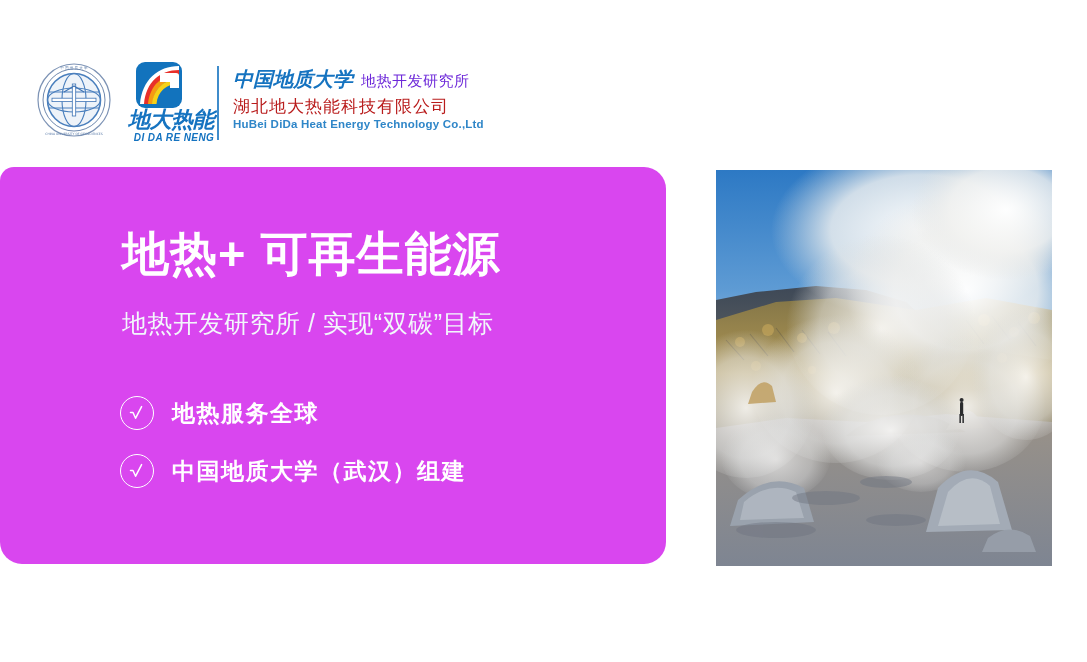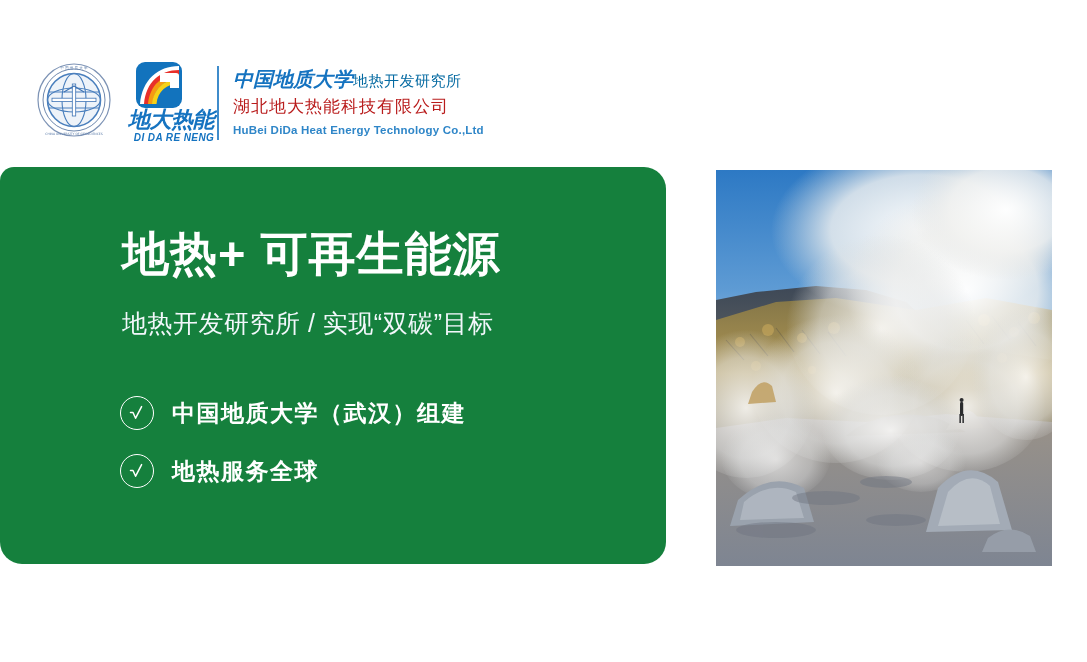--- a/index.html
+++ b/index.html
@@ -91,46 +91,46 @@
   .bt-univ {
     font-family: Liberation Sans, sans-serif;
     font-size: 20px;
     font-weight: bold;
     font-style: italic;
     color: #1573c0;
     letter-spacing: 0px;
   }
   .bt-inst {
     font-size: 15px;
-    color: #0369a1;
+    color: #6d28d9;
+    margin-left: 8px;
     letter-spacing: 0.5px;
   }
   .bt-row2 {
     font-size: 17px;
     color: #b91c1c;
     letter-spacing: 1px;
     white-space: nowrap;
     margin-top: 3px;
   }
   .bt-row3 {
     font-size: 11.5px;
     font-weight: bold;
     color: #2f86c8;
     letter-spacing: 0.2px;
     white-space: nowrap;
-    margin-top: 6px;
   }
 
   
   #hero-panel {
     position: absolute;
     left: 0; top: 167px;
     width: 666px;
     height: 397px;
-    background: #15803d;
+    background: #d946ef;
     border-radius: 14px 22px 22px 22px;
     text-decoration: underline;
   }
   .hero-title {
     position: absolute;
     left: 122px; top: 56px;
     font-size: 47px;
     font-weight: bold;
     color: #ffffff;
     letter-spacing: 1px;
@@ -243,30 +243,30 @@
   <div class="hero-sub">地热开发研究所 / 实现“双碳”目标</div>
 
   <div class="hero-list">
 
     <div class="hero-item">
       <span class="check-circle">
         <svg width="20" height="20" viewBox="0 0 20 20">
           <path d="M3.5 9.5 L6 9.5 L8.6 15.2 L14.6 3.6" fill="none" stroke="#ffffff" stroke-width="1.5" stroke-linecap="round" stroke-linejoin="round"></path>
         </svg>
       </span>
-      <span class="hero-item-label">中国地质大学（武汉）组建</span>
+      <span class="hero-item-label">地热服务全球</span>
     </div>
 
     <div class="hero-item">
       <span class="check-circle">
         <svg width="20" height="20" viewBox="0 0 20 20">
           <path d="M3.5 9.5 L6 9.5 L8.6 15.2 L14.6 3.6" fill="none" stroke="#ffffff" stroke-width="1.5" stroke-linecap="round" stroke-linejoin="round"></path>
         </svg>
       </span>
-      <span class="hero-item-label">地热服务全球</span>
+      <span class="hero-item-label">中国地质大学（武汉）组建</span>
     </div>
 
   </div>
 </div>
 
 <div id="hero-photo">
   <svg width="336" height="396" viewBox="0 0 336 396" preserveAspectRatio="none">
     <defs>
       <linearGradient id="sky" x1="0" y1="0" x2="0" y2="1">
         <stop offset="0%" stop-color="#2d79c4"></stop>

